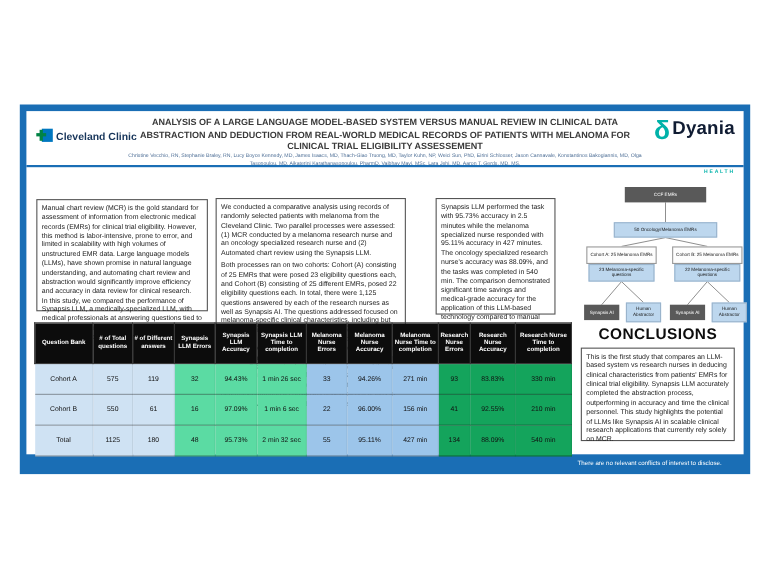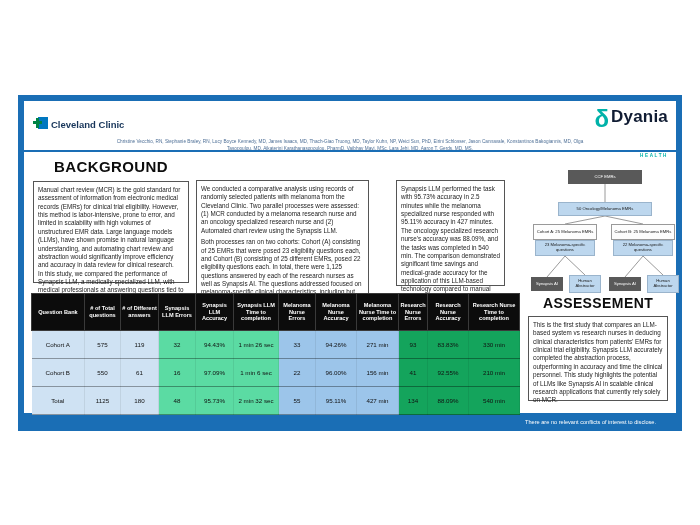--- a/index.html
+++ b/index.html
@@ -79,34 +79,34 @@
 
     <div class="cc-logo">
       <span class="cc-mark">
         <span class="sq"></span>
           <span class="pv"></span>
           <span class="ph"></span>
       </span>
       <span class="cc-text">Cleveland Clinic</span>
     </div>
 
+    <div class="title">ANALYSIS OF A LARGE LANGUAGE MODEL-BASED SYSTEM VERSUS MANUAL REVIEW IN CLINICAL DATA ABSTRACTION AND DEDUCTION FROM REAL-WORLD MEDICAL RECORDS OF PATIENTS WITH MELANOMA FOR CLINICAL TRIAL ELIGIBILITY ASSESSEMENT</div>
     <div class="authors">Christine Vecchio, RN, Stephanie Braley, RN, Lucy Boyce Kennedy, MD, James Isaacs, MD, Thach-Giao Truong, MD, Taylor Kuhn, NP, Weici Sun, PhD, Eirini Schlosser, Jason Cannavale, Konstantinos Bakogiannis, MD, Olga Tasopoulou, MD, Aikaterini Karathanasopoulou, PharmD, Vaibhav Mavi, MSc, Lara Jehi, MD, Aaron T. Gerds, MD, MS.</div>
 
     <div class="dyania-logo">
       <span class="dy-delta">δ</span>
       <span class="dy-txt">
         <span class="dy-name">Dyania</span>
         <span class="dy-sub">HEALTH</span>
       </span>
     </div>
 
     <div class="separator"></div>
 
-    <div class="sec-h h-bg">BACKGROUND</div>
-    <div class="sec-h h-co">ASSESSEMENT</div>
+    <div class="sec-h h-co">CONCLUSIONS</div>
 
     <div class="tbox b-bg">
       <p>Manual chart review (MCR) is the gold standard for assessment of information from electronic medical records (EMRs) for clinical trial eligibility. However, this method is labor-intensive, prone to error, and limited in scalability with high volumes of unstructured EMR data. Large language models (LLMs), have shown promise in natural language understanding, and automating chart review and abstraction would significantly improve efficiency and accuracy in data review for clinical research.</p>
       <p>In this study, we compared the performance of Synapsis LLM, a medically-specialized LLM, with medical professionals at answering questions tied to eligibility criteria of relevant clinical trials, by reading clinical notes of patients with melanoma.</p>
     </div>
 
     <div class="tbox b-me">
       <p>We conducted a comparative analysis using records of randomly selected patients with melanoma from the Cleveland Clinic. Two parallel processes were assessed: (1) MCR conducted by a melanoma research nurse and an oncology specialized research nurse and (2) Automated chart review using the Synapsis LLM.</p>
       <p>Both processes ran on two cohorts: Cohort (A) consisting of 25 EMRs that were posed 23 eligibility questions each, and Cohort (B) consisting of 25 different EMRs, posed 22 eligibility questions each. In total, there were 1,125 questions answered by each of the research nurses as well as Synapsis AI. The questions addressed focused on melanoma-specific clinical characteristics, including but not limited to treatment approaches, related surgical procedures, imaging findings, and genetic testing. Performance metrics included accuracy of answers to the questions, and time required to complete the abstraction process. Discrepancies between the responses of the two research nurses and the LLM were analyzed in comparison to the established ground truth, which was determined through a consensus review by physicians to ensure the validity and reliability of the results.</p>
     </div>

